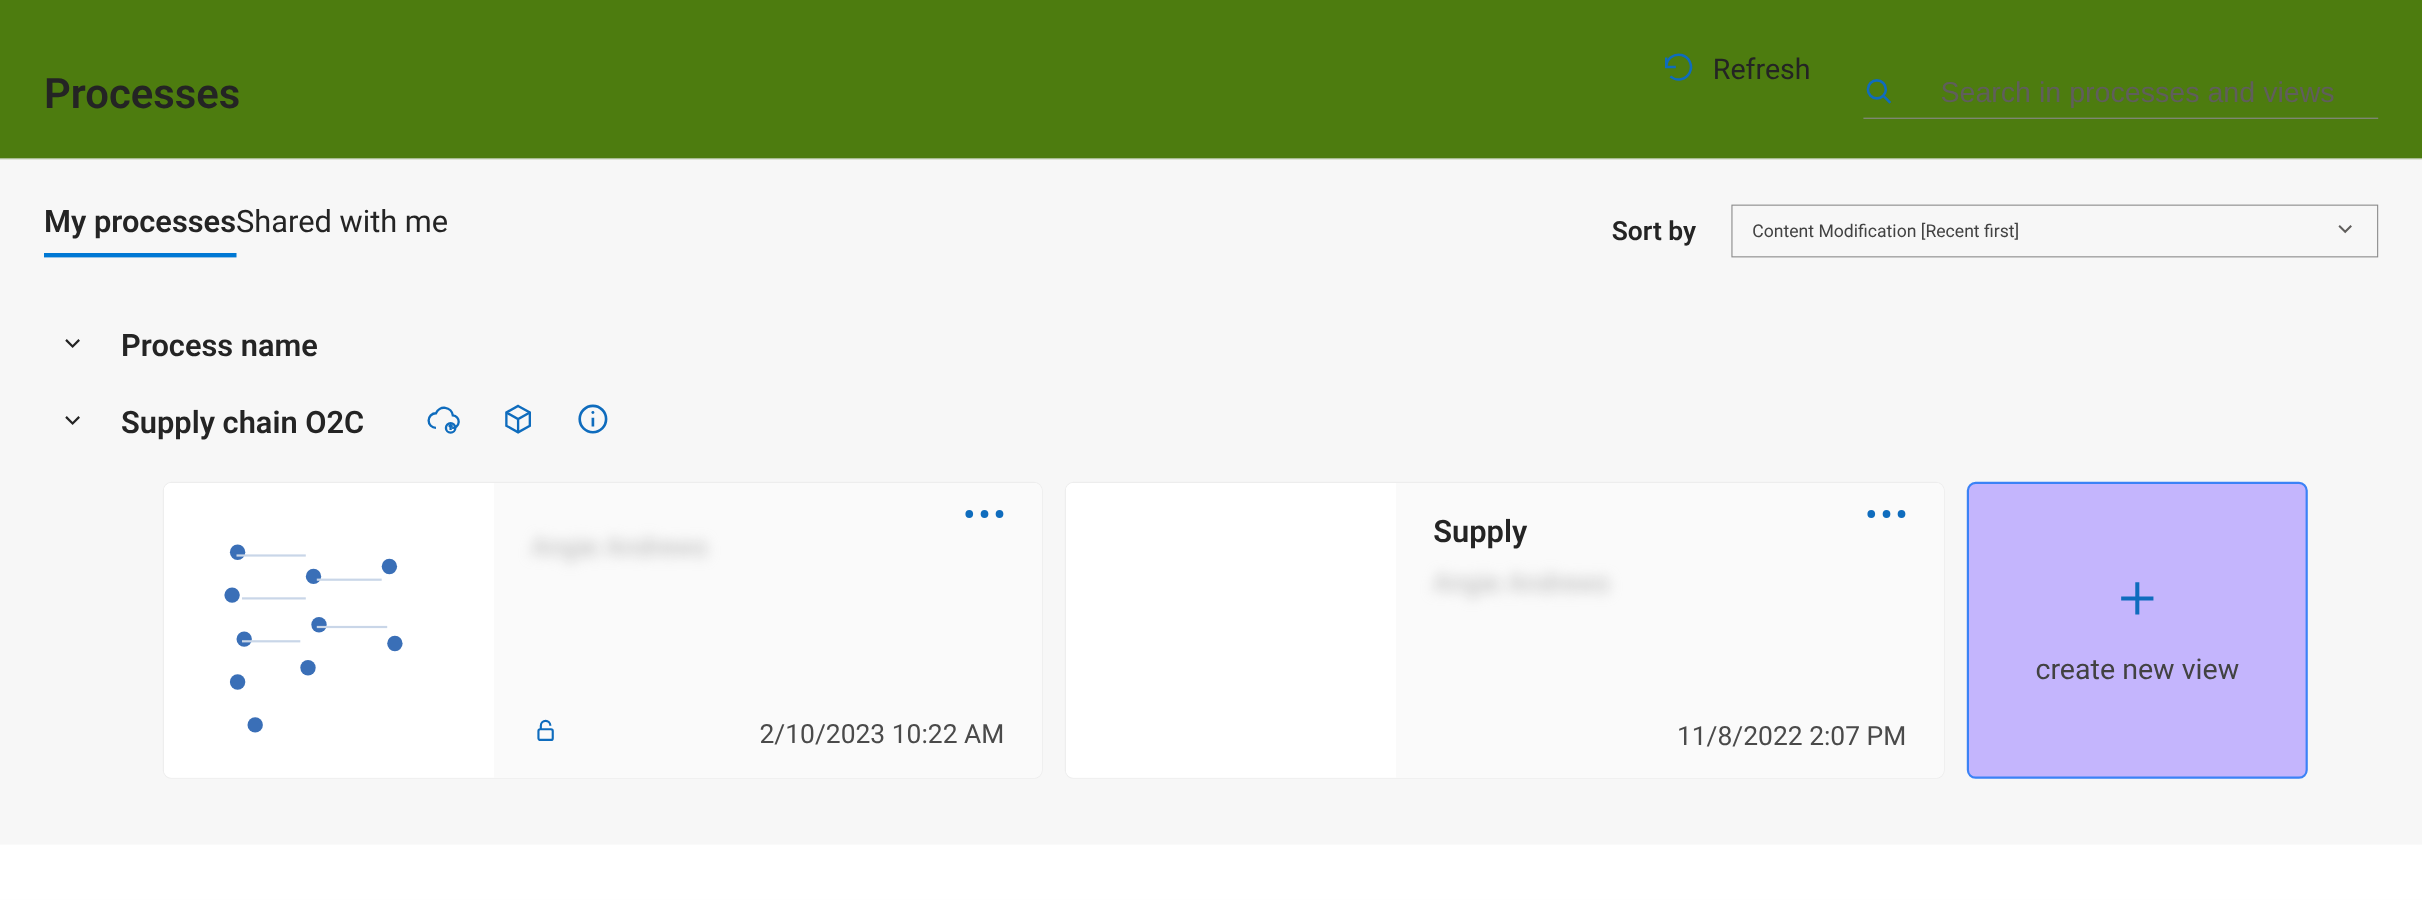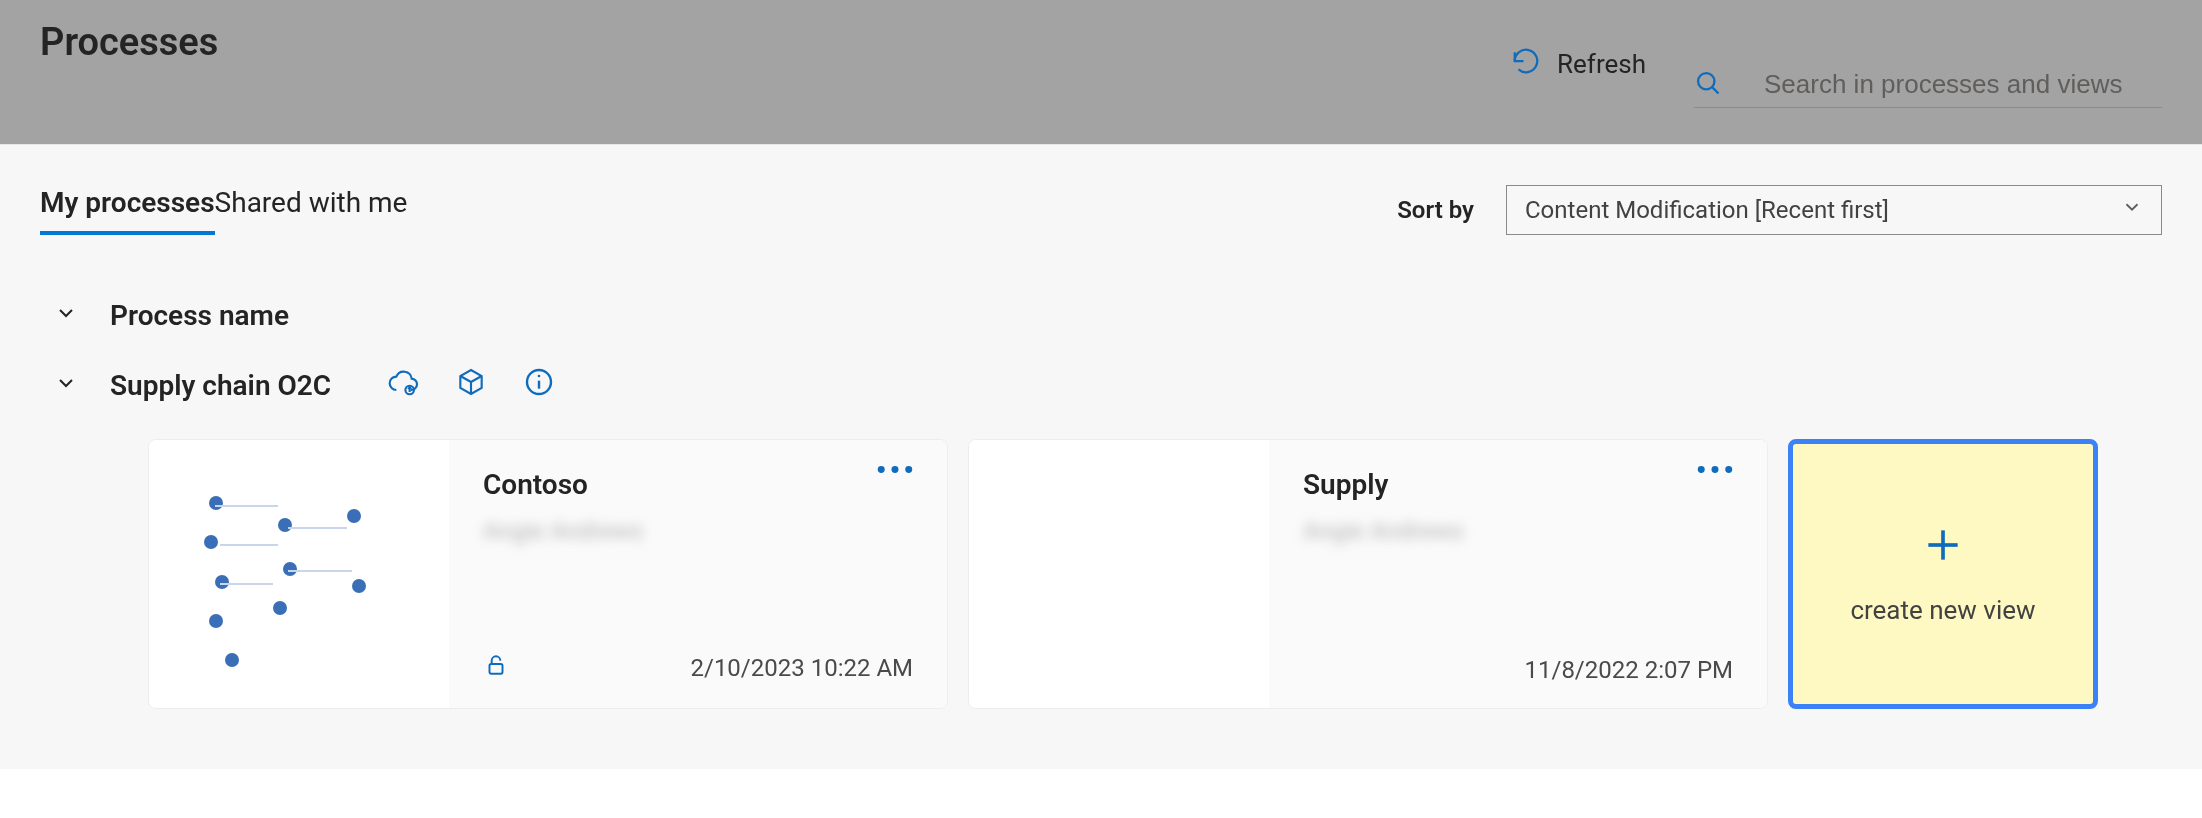--- a/index.html
+++ b/index.html
@@ -7,25 +7,25 @@
     margin: 0; padding: 0;
     font-family: "Segoe UI", -apple-system, BlinkMacSystemFont, Roboto, Arial, sans-serif;
     background: #ffffff;
     color: #242424;
     width: 2202px;
   }
 
   
   .header {
     display: flex;
-    align-items: flex-start;
+    align-items: flex-end;
     justify-content: space-between;
     padding: 20px 40px 36px 40px;
     border-bottom: 1px solid #e6e6e6;
-    background: #a3a3a3;
+    background: #4d7c0f;
   }
   .page-title {
     font-size: 38px;
     font-weight: 600;
     color: #242424;
   }
   .header-actions {
     display: flex;
     align-items: center;
     gap: 48px;
@@ -87,25 +87,25 @@
   .sort-wrap {
     display: flex;
     align-items: center;
     gap: 32px;
     font-size: 24px;
   }
   .sort-label { font-weight: 600; }
   .sort-select {
     border: 1px solid #8a8a8a;
     padding: 10px 18px;
-    width: 656px;
+    width: 588px;
     display: flex;
     align-items: center;
     justify-content: space-between;
-    font-size: 24px;
+    font-size: 16px;
     color: #424242;
     background: #f7f7f7;
     cursor: pointer;
   }
   .sort-select svg { width:22px; height:22px; }
 
   
   .group-header {
     display: flex;
     align-items: center;
@@ -180,22 +180,22 @@
     right: 30px;
     color: #0f6cbd;
     font-size: 30px;
     letter-spacing: 3px;
     cursor: pointer;
     font-weight: 700;
     line-height: 8px;
   }
 
   .card-new {
-    background: #fef9c3;
-    border: 5px solid #3b82f6;
+    background: #c4b5fd;
+    border: 2px solid #3b82f6;
     border-radius: 8px;
     width: 310px;
     height: 270px;
     display: flex;
     flex-direction: column;
     align-items: center;
     justify-content: center;
     gap: 24px;
     cursor: pointer;
   }
@@ -324,21 +324,20 @@
           <div class="dot" style="left:70%; top:50%"></div>
           <div class="line" style="left:18%; top:16%; width:24%;"></div>
           <div class="line" style="left:20%; top:34%; width:22%;"></div>
           <div class="line" style="left:20%; top:52%; width:20%;"></div>
           <div class="line" style="left:46%; top:26%; width:22%;"></div>
           <div class="line" style="left:46%; top:46%; width:24%;"></div>
         </div>
       </div>
       <div class="card-body">
         <div class="card-menu">•••</div>
-        <div class="card-title">Contoso</div>
         <div class="card-owner">Angie Andrews</div>
         <div class="card-footer">
           <span>
             <svg viewBox="0 0 24 24" fill="none" stroke="#0f6cbd" stroke-width="1.8">
               <rect x="6" y="11" width="12" height="9" rx="1.5"></rect>
               <path d="M8 11V8a4 4 0 0 1 8 0"></path>
             </svg>
           </span>
           <span>2/10/2023 10:22 AM</span>
         </div>

